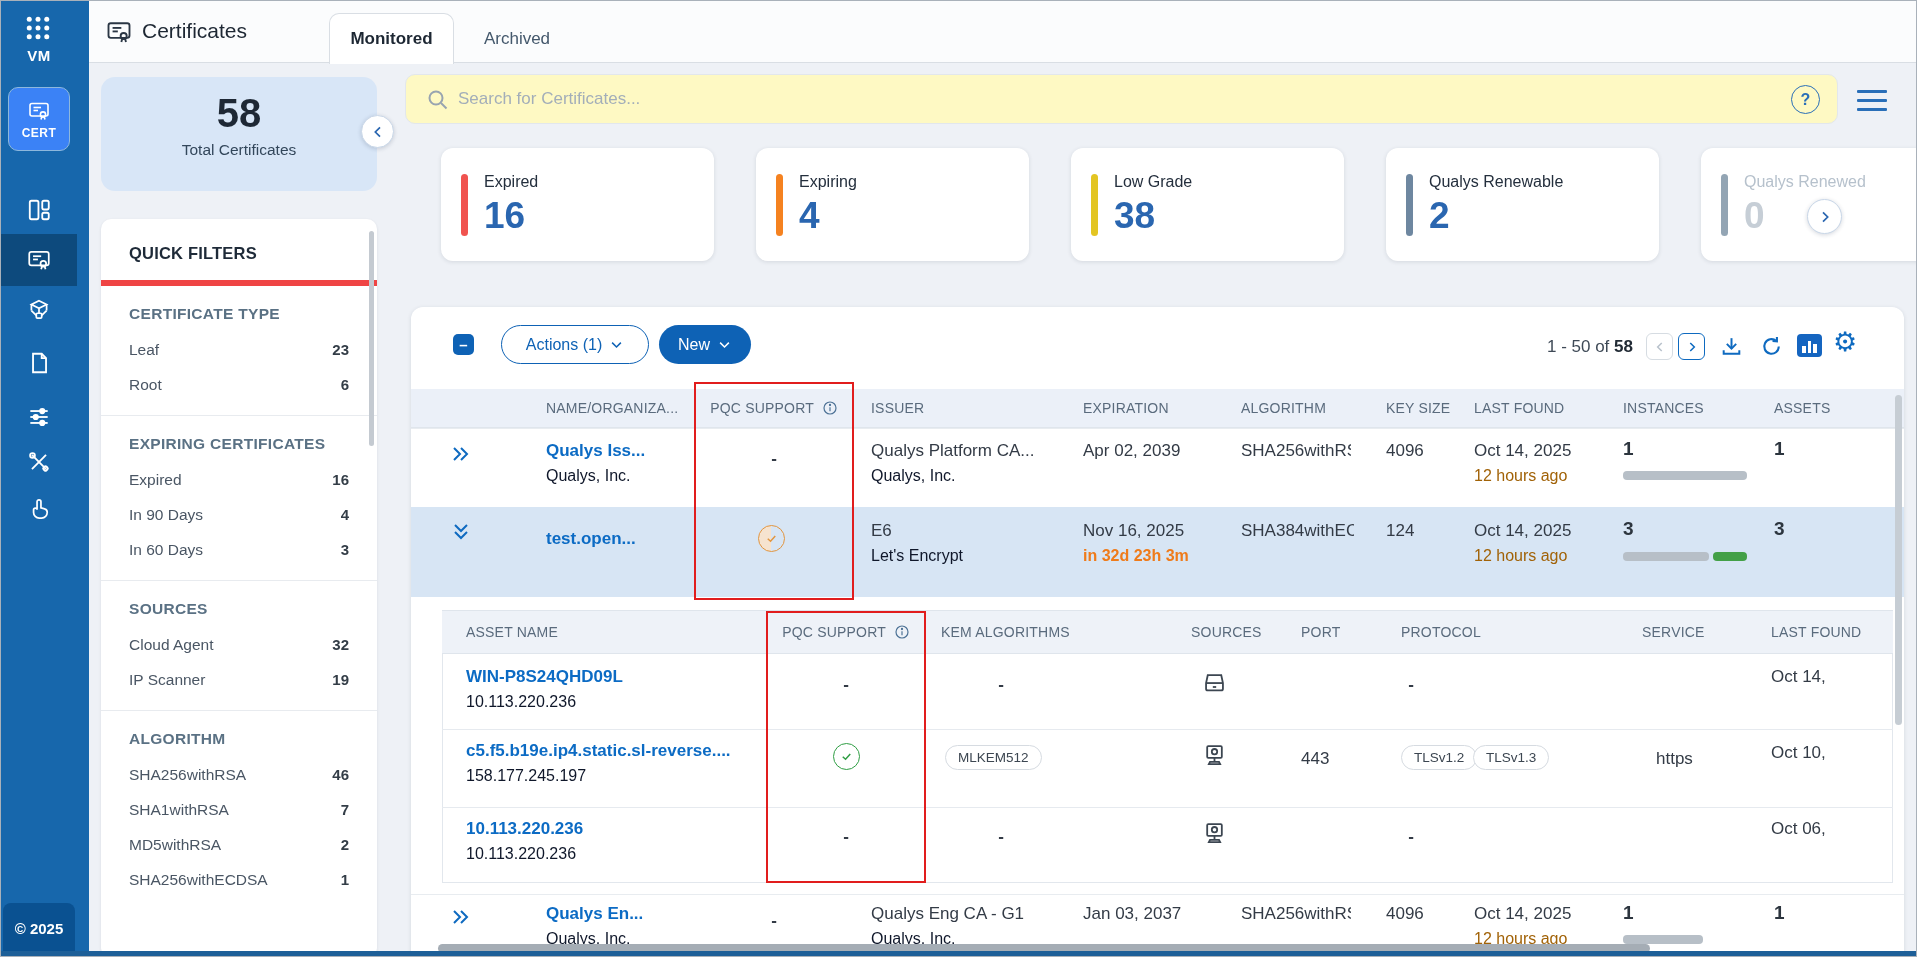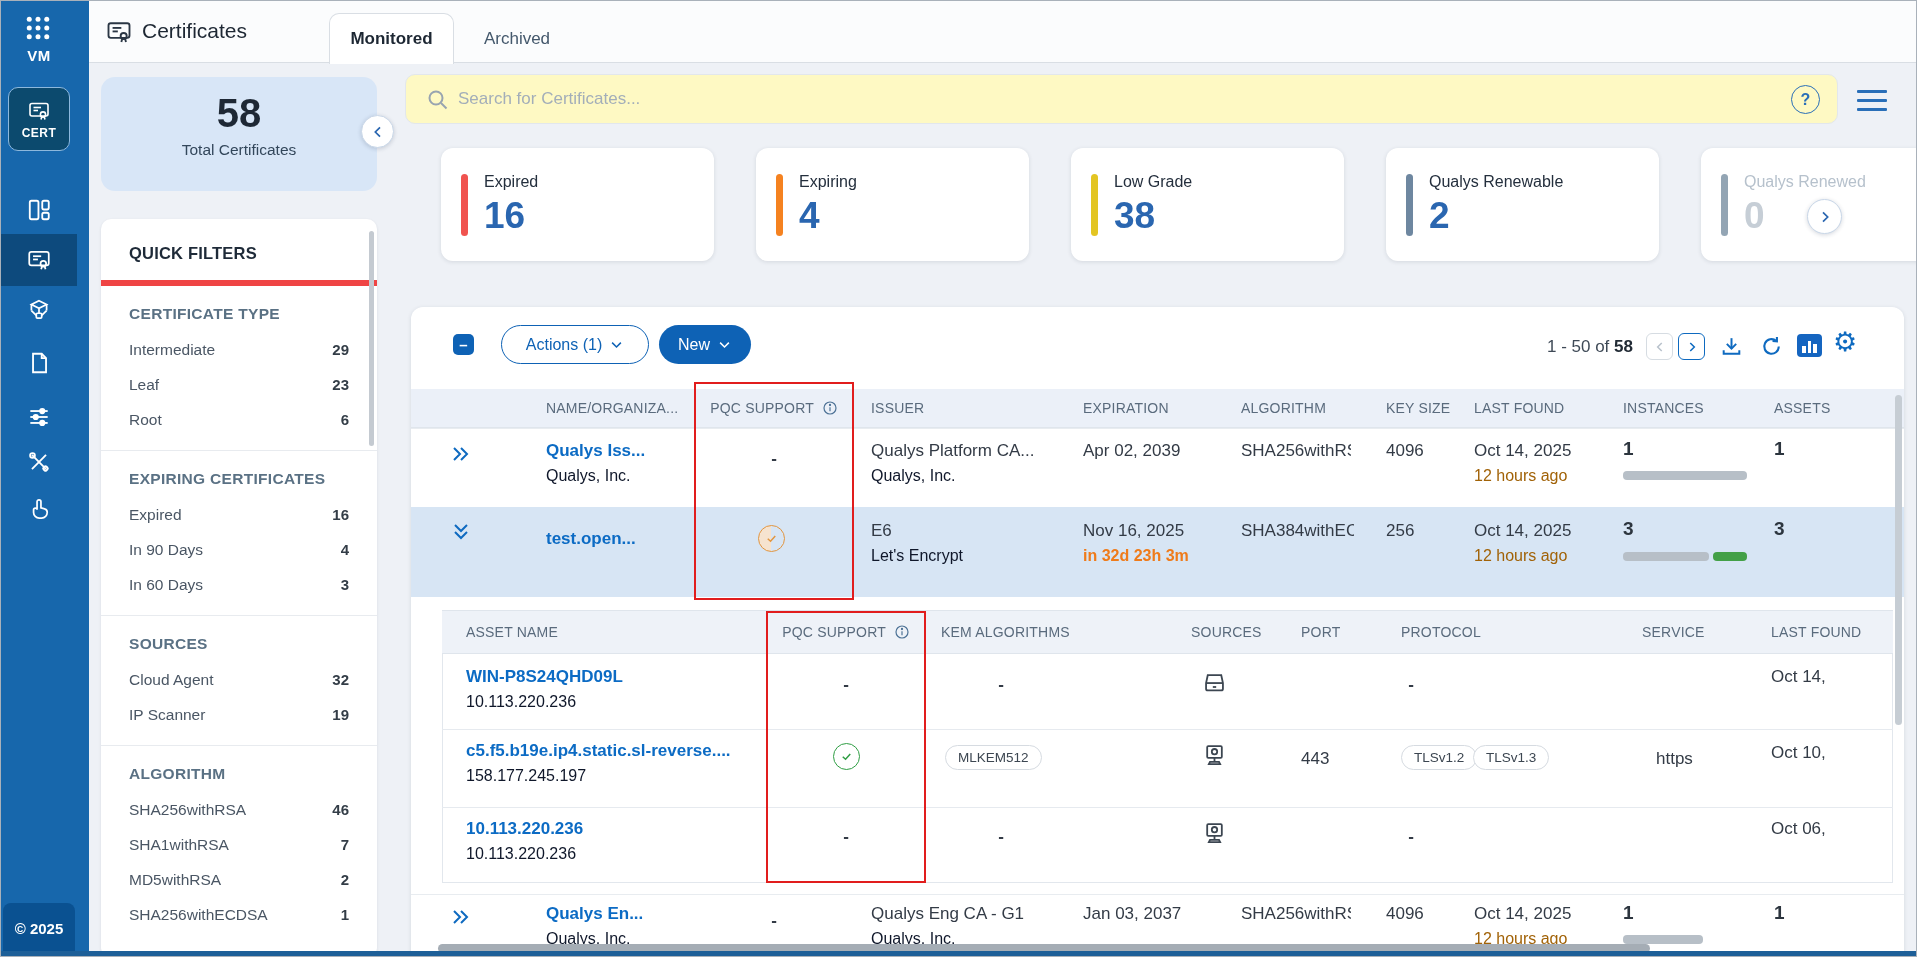--- a/index.html
+++ b/index.html
@@ -2,21 +2,21 @@
 <html><head>
 <meta charset="utf-8">
 <style>
   *{margin:0;padding:0;box-sizing:border-box;}
   html,body{width:1917px;height:957px;}
   body{position:relative;overflow:hidden;background:#eef1f6;font-family:"Liberation Sans",sans-serif;border:1px solid #a9b1ba;}
   .abs{position:absolute;}
   
   #sidebar{position:absolute;left:0;top:0;width:88px;height:957px;background:#1767ac;z-index:5;}
   .sb-vm{position:absolute;top:46px;left:0;width:76px;text-align:center;color:#fff;font-weight:bold;font-size:15px;letter-spacing:.5px;}
-  .cert-pill{position:absolute;left:7px;top:86px;width:62px;height:64px;background:#0c4a6e;border:1px solid #8db8dd;border-radius:10px;display:flex;flex-direction:column;align-items:center;justify-content:center;gap:3px;}
+  .cert-pill{position:absolute;left:7px;top:86px;width:62px;height:64px;background:#3b82f6;border:1px solid #8db8dd;border-radius:10px;display:flex;flex-direction:column;align-items:center;justify-content:center;gap:3px;}
   .cert-pill .lbl{color:#fff;font-weight:bold;font-size:12px;letter-spacing:.5px;}
   .sb-item{position:absolute;left:0;width:76px;height:52px;display:flex;align-items:center;justify-content:center;}
   .sb-item.active{background:#0d4a7d;}
   .sb-copy{position:absolute;left:2px;bottom:5px;width:72px;height:50px;background:#0a5191;border-radius:8px 8px 0 0;color:#fff;font-weight:bold;font-size:15px;display:flex;align-items:center;justify-content:center;}
   .bottom-edge{position:absolute;left:0;right:0;bottom:0;height:5px;background:#1d5f98;z-index:60;}
   
   #topbar{position:absolute;left:76px;top:0;right:0;height:62px;background:#fbfcfd;border-bottom:1px solid #d9dee4;}
   .tb-title{position:absolute;left:141px;top:18px;font-size:21px;font-weight:normal;color:#1d2733;}
   .tab{position:absolute;top:12px;height:51px;display:flex;align-items:center;justify-content:center;font-size:17px;z-index:2;}
   .tab.active{left:328px;width:125px;background:#fff;border:1px solid #d9dee4;border-bottom:none;border-radius:10px 10px 0 0;font-weight:bold;color:#1d2733;}
@@ -224,24 +224,20 @@
   <svg class="ic" width="16" height="16" viewBox="0 0 24 24" fill="none" stroke="#2a66b0" stroke-width="2.6">
       <polyline points="15,5 8,12 15,19"></polyline>
     </svg>
 </div>
 
 <div class="qf-card">
   <div class="qf-title">QUICK FILTERS</div>
   <div class="qf-sec">
     <div class="qf-head">CERTIFICATE TYPE</div>
     <div class="qf-item">
-      <span>Intermediate</span>
-      <span class="qf-count">29</span>
-    </div>
-    <div class="qf-item">
       <span>Leaf</span>
       <span class="qf-count">23</span>
     </div>
     <div class="qf-item">
       <span>Root</span>
       <span class="qf-count">6</span>
     </div>
   </div>
   <div class="qf-sec">
     <div class="qf-head">EXPIRING CERTIFICATES</div>
@@ -441,21 +437,21 @@
 <div class="pqc-circ orange" style="left:757px;top:524px;">
   <svg class="ic" width="15" height="15" viewBox="0 0 24 24" fill="none" stroke="#e2953f" stroke-width="2.4">
       <polyline points="6,12.5 10.5,16.5 18,8"></polyline>
     </svg>
 </div>
 <div class="cell" style="left:870px;top:520px;">E6</div>
 <div class="cell sub" style="left:870px;top:546px;">Let's Encrypt</div>
 <div class="cell" style="left:1082px;top:520px;">Nov 16, 2025</div>
 <div class="cell warn" style="left:1082px;top:546px;">in 32d 23h 3m</div>
 <div class="cell clip-algo" style="left:1240px;top:520px;width:113px;">SHA384withECDSA</div>
-<div class="cell" style="left:1385px;top:520px;">256</div>
+<div class="cell" style="left:1385px;top:520px;">124</div>
 <div class="cell" style="left:1473px;top:520px;">Oct 14, 2025</div>
 <div class="cell ago" style="left:1473px;top:546px;">12 hours ago</div>
 <div class="cell num" style="left:1622px;top:517px;">3</div>
 <div class="pbar" style="left:1622px;top:551px;width:86px;"></div>
 <div class="pbar green" style="left:1712px;top:551px;width:34px;"></div>
 <div class="cell num" style="left:1773px;top:517px;">3</div>
 
 <div class="ntable"></div>
 <div class="nhead"></div>
 <div class="nth" style="left:465px;">ASSET NAME</div>

